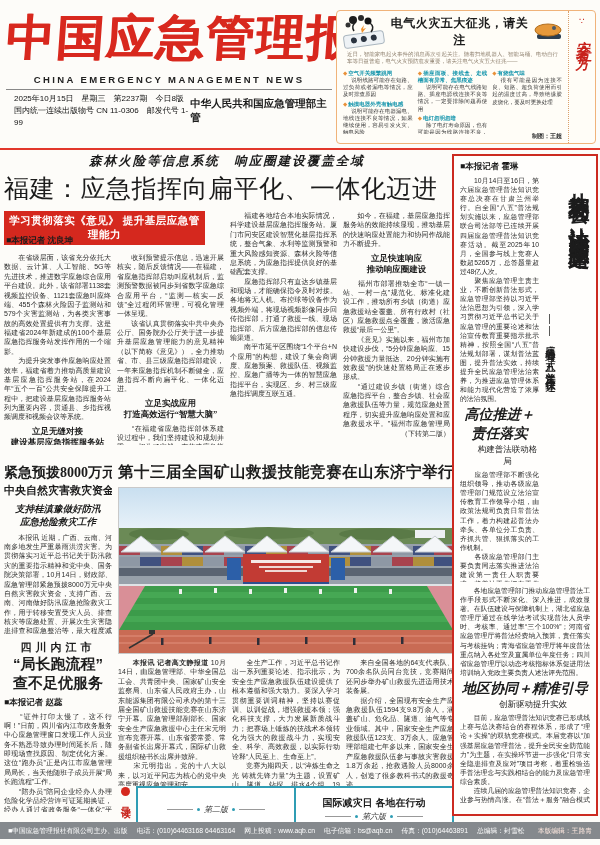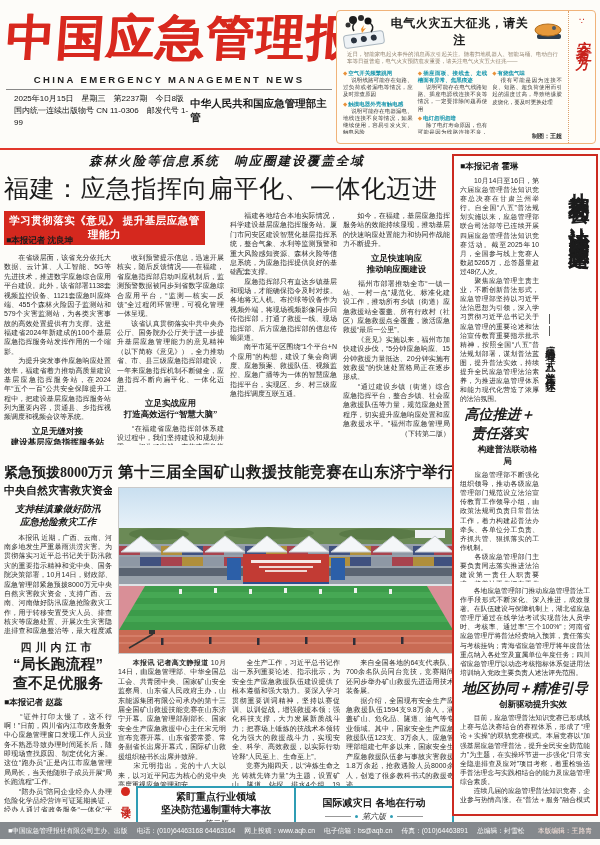--- a/index.html
+++ b/index.html
@@ -94,21 +94,21 @@
   .pf-byline{font-size:8.5px;font-weight:bold;}
   .pf-top{display:flex;gap:3px;margin-top:3px;height:406px;overflow:hidden;}
   .pf-text{flex:1;overflow:hidden;}
   .pf-text .bodytext{font-size:6.8px;}
   .pf-subtitle{writing-mode:vertical-rl;width:15px;font-family:"Liberation Serif",serif;font-weight:bold;
                font-size:10px;letter-spacing:2px;margin-top:138px;height:260px;}
   .pf-headline{writing-mode:vertical-rl;width:30px;font-size:21px;font-weight:bold;letter-spacing:2px;
                line-height:1.05;height:404px;}
   .pf-sub{text-align:center;margin:3px 0;line-height:1.35;}
   .pf-sub .l1{font-family:"Liberation Serif",serif;font-style:italic;font-weight:bold;font-size:14px;display:block;}
-  .pf-sub .l2{font-weight:bold;font-size:8.5px;display:block;margin-left:16px;}
+  .pf-sub .l2{font-weight:normal;font-size:8.5px;display:block;margin-left:16px;}
   .pf-bottom{margin-top:4px;height:218px;overflow:hidden;}
   .pf-bottom .bodytext{font-size:6.8px;}
 
   
   #footerbar{left:0;top:822px;width:600px;height:17px;background:#85898d;color:#fff;font-size:6.8px;
              display:flex;align-items:center;gap:9px;padding:0 8px;}
   #footerbar .ed{margin-left:auto;color:#ffe9e0;}
 </style>
 </head>
 <body>
@@ -343,22 +343,20 @@
   </div>
 </div>
 
 <div id="daodu" class="abs">
   <div class="dd-label">
     <div class="dd-dot"></div>
     <div class="dd-chars">导读</div>
   </div>
   <div class="dd-box">
     <div class="dd-cell">
-      <div class="dd-title">紧盯重点行业领域
-坚决防范遏制重特大事故</div>
       <div class="dd-pagerow">
           <span class="dd-line"></span>
           <span class="dd-b"></span>
           <span>第二版</span>
           <span class="dd-b"></span>
           <span class="dd-line"></span>
         </div>
     </div>
     <div class="dd-div"></div>
     <div class="dd-cell">

